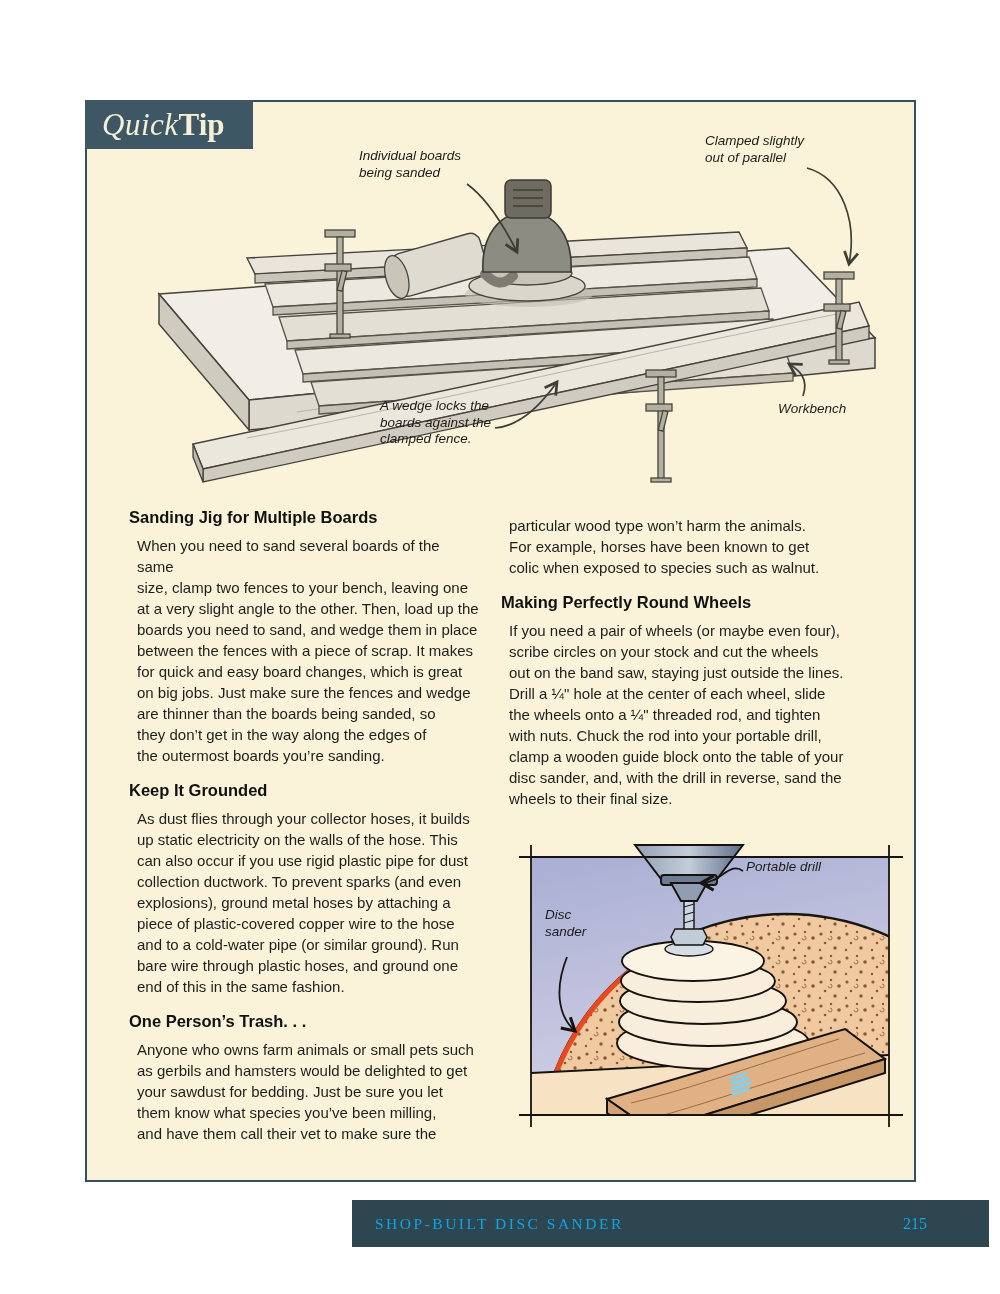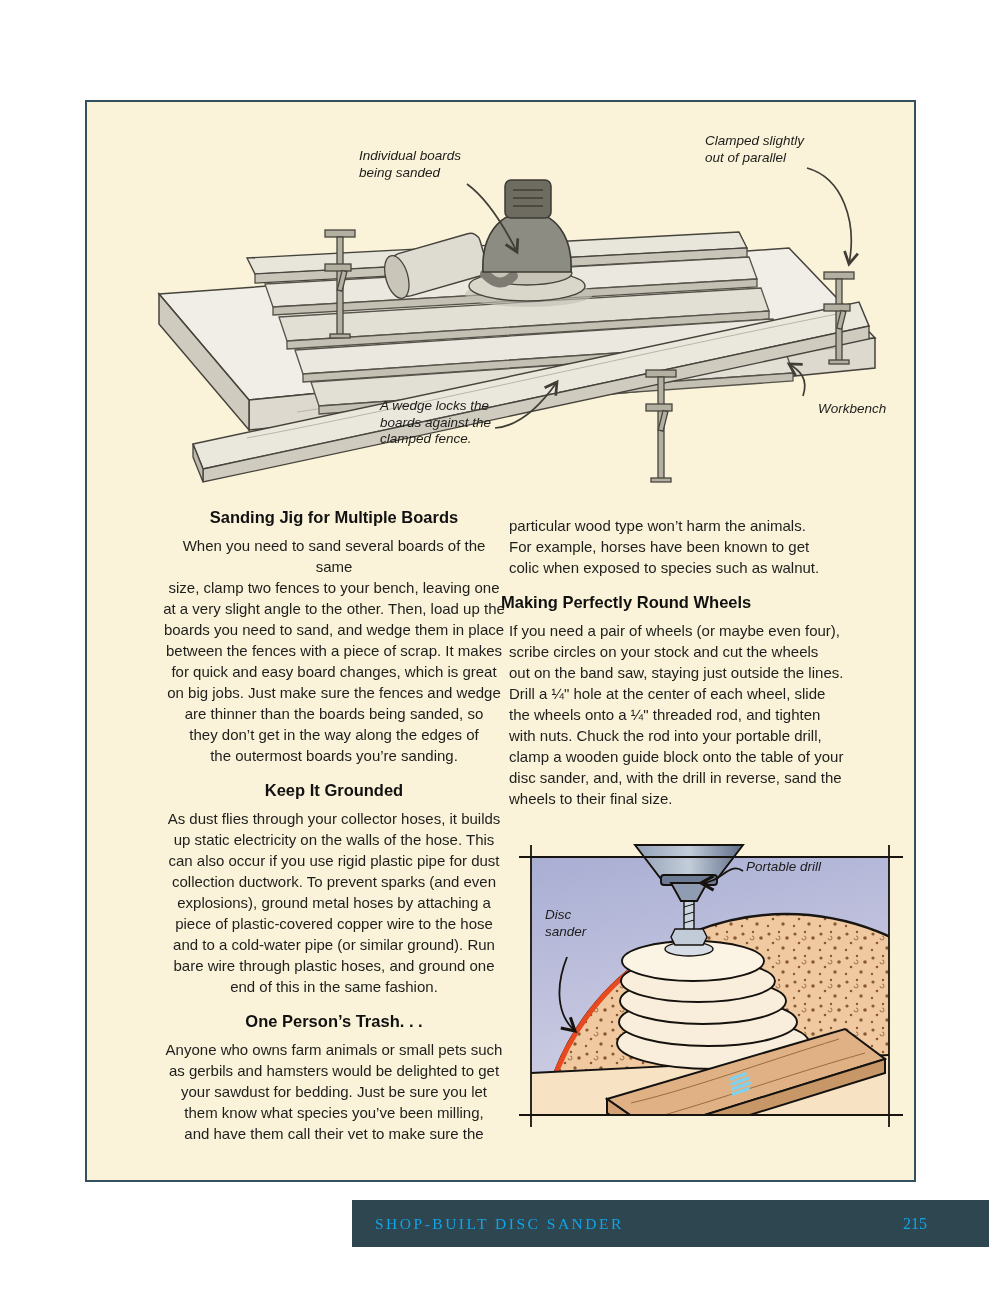--- a/index.html
+++ b/index.html
@@ -13,21 +13,21 @@
        font-family:"Liberation Serif",serif;font-size:31px;}
   .tab .q{font-style:italic;letter-spacing:.5px;}
   .tab .t{font-weight:bold;}
   
   .illabel{position:absolute;font-style:italic;font-size:13.5px;line-height:16.5px;
            color:#1d1c1a;white-space:pre-line;}
   
   .jig{position:absolute;left:10px;top:30px;width:800px;height:375px;}
   .jig svg{position:absolute;left:0;top:10px;}
   
-  .colL{position:absolute;left:68px;top:405px;width:358px;text-align:center;}
+  .colL{position:absolute;left:42px;top:405px;width:358px;}
   .colR{position:absolute;left:414px;top:405px;width:372px;}
   .sec-h{font-size:16.5px;line-height:20px;font-weight:bold;color:#111;margin:14px 0 3px 0;}
   .sec-h.first{margin-top:0;}
   .body-p{font-size:15px;line-height:21px;margin:8px;white-space:pre-line;color:#1e1e1c;}
   
   .disc-illo{position:absolute;left:412px;top:755px;width:358px;height:258px;margin-left:32px;}
   .disc-illo svg{position:absolute;left:0;top:0;overflow:visible;}
   
   .footerbar{position:absolute;left:352px;top:1200px;width:637px;height:47px;background:#2e4650;
              color:#0ea5e9;font-family:"Liberation Serif",serif;display:flex;align-items:center;
@@ -35,20 +35,24 @@
   .footer-title{font-size:15.5px;letter-spacing:2.5px;}
   .footer-num{font-size:16px;}
 </style>
 </head>
 <body>
 
 <div class="page">
 
   <div class="tipbox">
 
+    <div class="tab">
+      <span class="q">Quick</span>
+        <span class="t">Tip</span>
+    </div>
 
     <div class="jig">
       <svg width="800" height="360" viewBox="0 0 800 360">
         <defs>
           <marker id="ah" markerWidth="12" markerHeight="12" refX="8" refY="5" orient="auto">
             <path d="M1,1 L8,5 L1,9" fill="none" stroke="#3f3d36" stroke-width="1.6"></path>
           </marker>
         </defs>
 
         <g>
@@ -126,21 +130,21 @@
           <path d="M706,254 C712,236 702,228 692,222" marker-end="url(#ah)"></path>
         </g>
       </svg>
       <div class="illabel" style="left:262px;top:16px;">Individual boards
 being sanded</div>
       <div class="illabel" style="left:608px;top:1px;">Clamped slightly
 out of parallel</div>
       <div class="illabel" style="left:283px;top:266px;">A wedge locks the
 boards against the
 clamped fence.</div>
-      <div class="illabel" style="left:681px;top:269px;margin-left:40px;">Workbench</div>
+      <div class="illabel" style="left:681px;top:269px;">Workbench</div>
     </div>
 
     <div class="colL">
       <div class="sec-h first">Sanding Jig for Multiple Boards</div>
       <p class="body-p">When you need to sand several boards of the same
 size, clamp two fences to your bench, leaving one
 at a very slight angle to the other. Then, load up the
 boards you need to sand, and wedge them in place
 between the fences with a piece of scrap. It makes
 for quick and easy board changes, which is great

